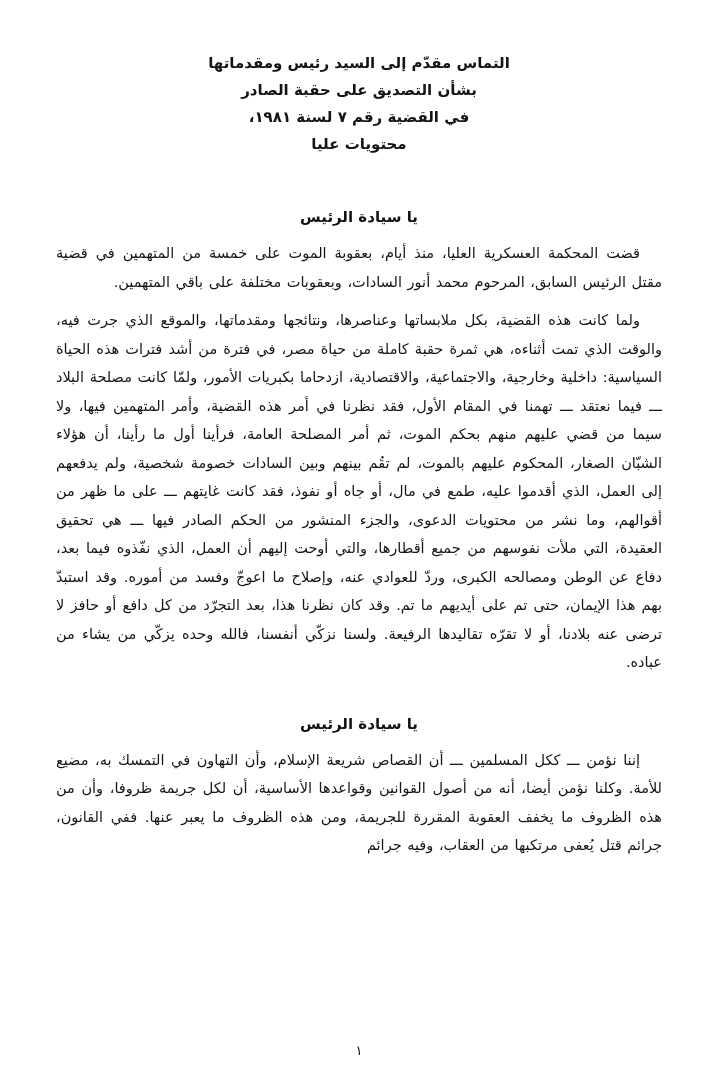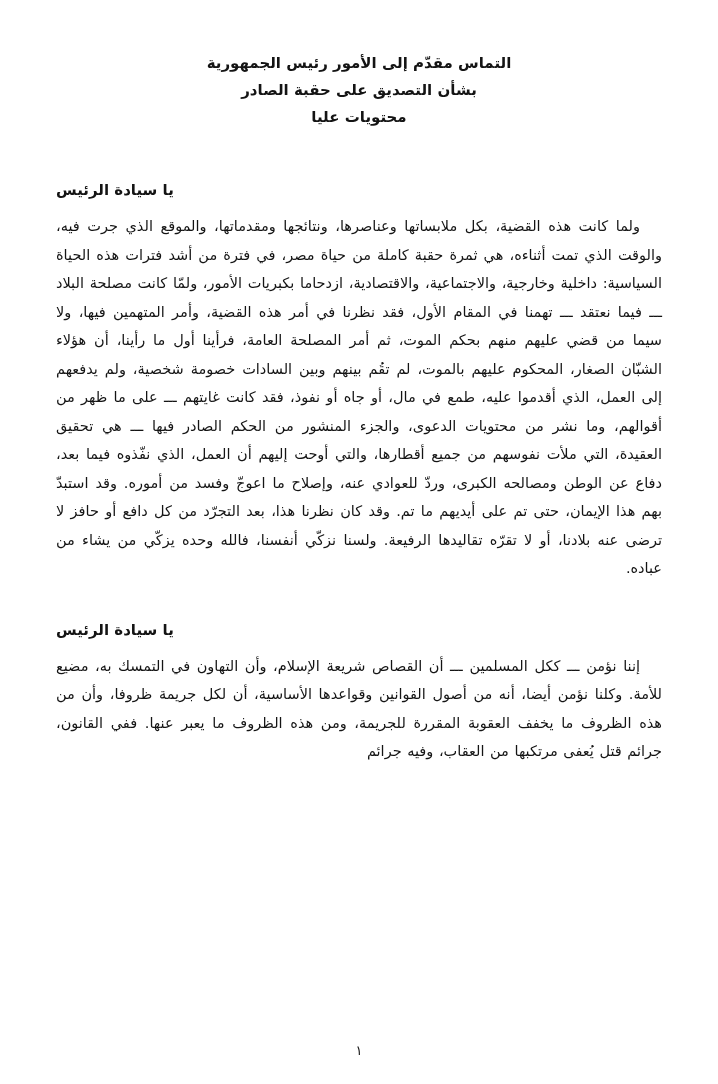--- a/index.html
+++ b/index.html
@@ -29,21 +29,21 @@
     font-size: 15px;
     line-height: 27px;
     margin: 0 0 50px 0;
   }
   .title-block div {
     margin: 0;
   }
   .salutation {
     font-size: 15px;
     font-weight: bold;
-    text-align: left;
+    text-align: center;
     margin: 0 0 13px 0;
   }
   .salutation.second {
     margin-top: 38px;
   }
   p.body-par {
     font-size: 14.5px;
     line-height: 28.5px;
     text-align: justify;
     text-indent: 22px;
@@ -59,27 +59,29 @@
     font-size: 13px;
     color: #141414;
   }
 </style>
 </head>
 <body>
 
 <div class="page">
 
   <header class="title-block">
-    <div>التماس مقدّم إلى الأمور رئيس الجمهورية</div>
+    <div>التماس مقدّم إلى السيد رئيس ومقدماتها</div>
     <div>بشأن التصديق على حقبة الصادر</div>
+    <div>في القضية رقم ٧ لسنة ١٩٨١،</div>
     <div>محتويات عليا</div>
   </header>
 
   <h2 class="salutation">يا سيادة الرئيس</h2>
 
+  <p class="body-par">قضت المحكمة العسكرية العليا، منذ أيام، بعقوبة الموت على خمسة من المتهمين في قضية مقتل الرئيس السابق، المرحوم محمد أنور السادات، وبعقوبات مختلفة على باقي المتهمين.</p>
 
   <p class="body-par">ولما كانت هذه القضية، بكل ملابساتها وعناصرها، ونتائجها ومقدماتها، والموقع الذي جرت فيه، والوقت الذي تمت أثناءه، هي ثمرة حقبة كاملة من حياة مصر، في فترة من أشد فترات هذه الحياة السياسية: داخلية وخارجية، والاجتماعية، والاقتصادية، ازدحاما بكبريات الأمور، ولمّا كانت مصلحة البلاد ـــ فيما نعتقد ـــ تهمنا في المقام الأول، فقد نظرنا في أمر هذه القضية، وأمر المتهمين فيها، ولا سيما من قضي عليهم منهم بحكم الموت، ثم أمر المصلحة العامة، فرأينا أول ما رأينا، أن هؤلاء الشبّان الصغار، المحكوم عليهم بالموت، لم تقُم بينهم وبين السادات خصومة شخصية، ولم يدفعهم إلى العمل، الذي أقدموا عليه، طمع في مال، أو جاه أو نفوذ، فقد كانت غايتهم ـــ على ما ظهر من أقوالهم، وما نشر من محتويات الدعوى، والجزء المنشور من الحكم الصادر فيها ـــ هي تحقيق العقيدة، التي ملأت نفوسهم من جميع أقطارها، والتي أوحت إليهم أن العمل، الذي نفّذوه فيما بعد، دفاع عن الوطن ومصالحه الكبرى، وردّ للعوادي عنه، وإصلاح ما اعوجّ وفسد من أموره. وقد استبدّ بهم هذا الإيمان، حتى تم على أيديهم ما تم. وقد كان نظرنا هذا، بعد التجرّد من كل دافع أو حافز لا ترضى عنه بلادنا، أو لا تقرّه تقاليدها الرفيعة. ولسنا نزكّي أنفسنا، فالله وحده يزكّي من يشاء من عباده.</p>
 
   <h2 class="salutation second">يا سيادة الرئيس</h2>
 
   <p class="body-par">إننا نؤمن ـــ ككل المسلمين ـــ أن القصاص شريعة الإسلام، وأن التهاون في التمسك به، مضيع للأمة. وكلنا نؤمن أيضا، أنه من أصول القوانين وقواعدها الأساسية، أن لكل جريمة ظروفا، وأن من هذه الظروف ما يخفف العقوبة المقررة للجريمة، ومن هذه الظروف ما يعبر عنها. ففي القانون، جرائم قتل يُعفى مرتكبها من العقاب، وفيه جرائم</p>
 
   <footer class="page-number">١</footer>
 
 </div>

